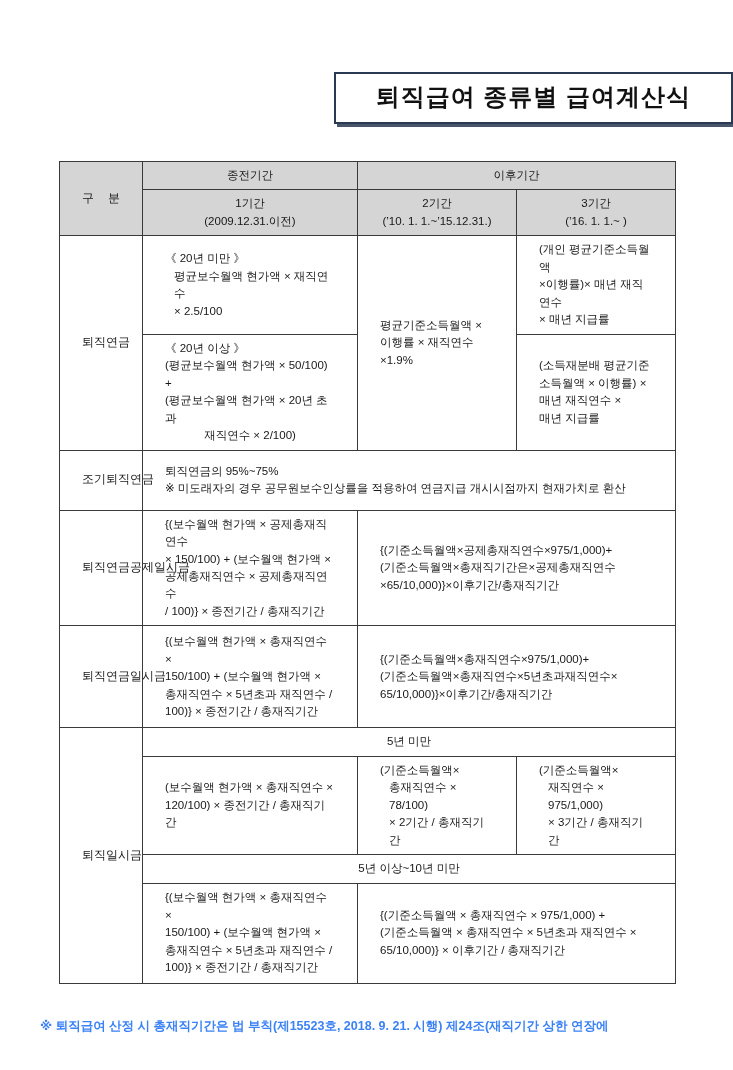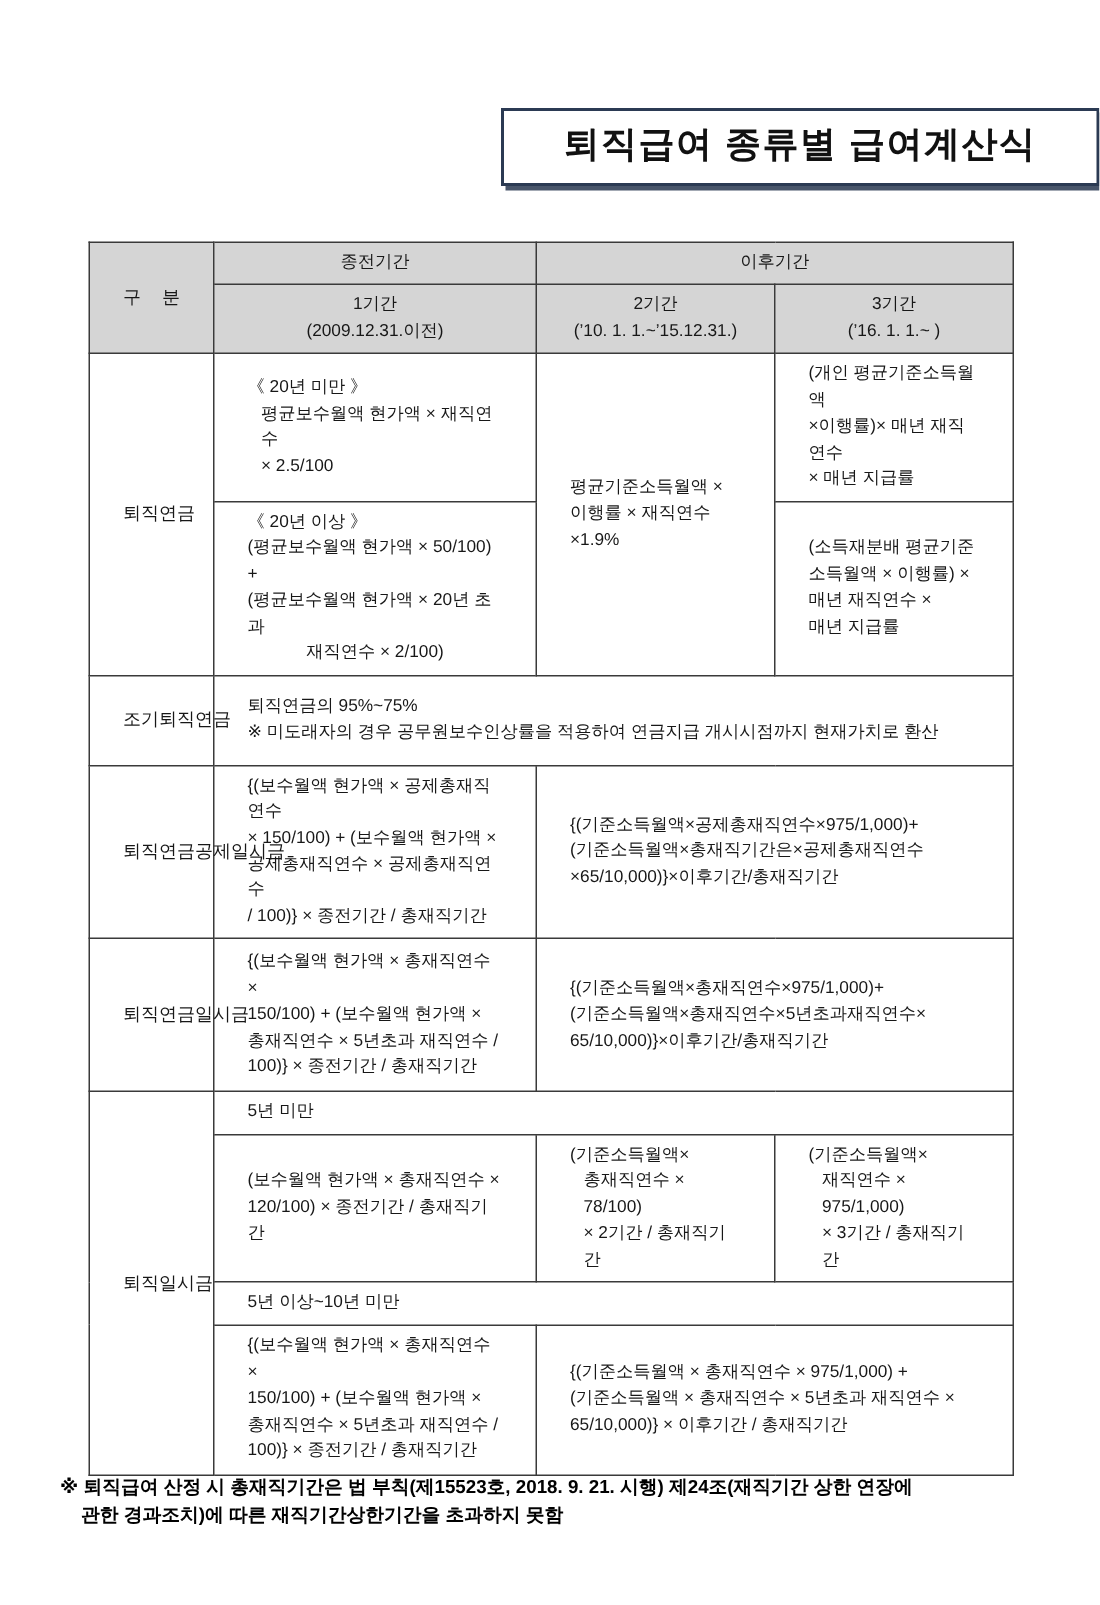--- a/index.html
+++ b/index.html
@@ -81,37 +81,37 @@
     text-align: justify;
     text-align-last: justify;
     -moz-text-align-last: justify;
     font-size: 12px;
     line-height: 1.6;
     white-space: nowrap;
   }
   .cell { text-align: left; }
   .cell-c { text-align: left; }
   .span-title {
-    text-align: left;
+    text-align: center;
     font-size: 12px;
     padding: 6px 4px;
   }
   .pad-l { padding-left: 9px; }
   .ctr-line { text-align: center; }
 
   
   .footnote {
     position: absolute;
     left: 40px;
-    top: 982px;
+    top: 1017px;
     width: 665px;
     font-size: 12.5px;
     font-weight: bold;
     line-height: 1.55;
-    color: #000000;
+    color: #3b82f6;
   }
   .footnote .ln2 { display: block; padding-left: 14px; }
 </style>
 </head>
 <body>
 
 <div id="page">
 
   <div class="title-wrap">
     <div class="title-box">
@@ -273,16 +273,15 @@
             <div>65/10,000)} × 이후기간 / 총재직기간</div>
           </td>
         </tr>
 
       </tbody>
     </table>
   </div>
 
   <div class="footnote">
     <span>※ 퇴직급여 산정 시 총재직기간은 법 부칙(제15523호, 2018. 9. 21. 시행) 제24조(재직기간 상한 연장에</span>
-    <span class="ln2">관한 경과조치)에 따른 재직기간상한기간을 초과하지 못함</span>
   </div>
 
 </div>
 
 </body></html>

